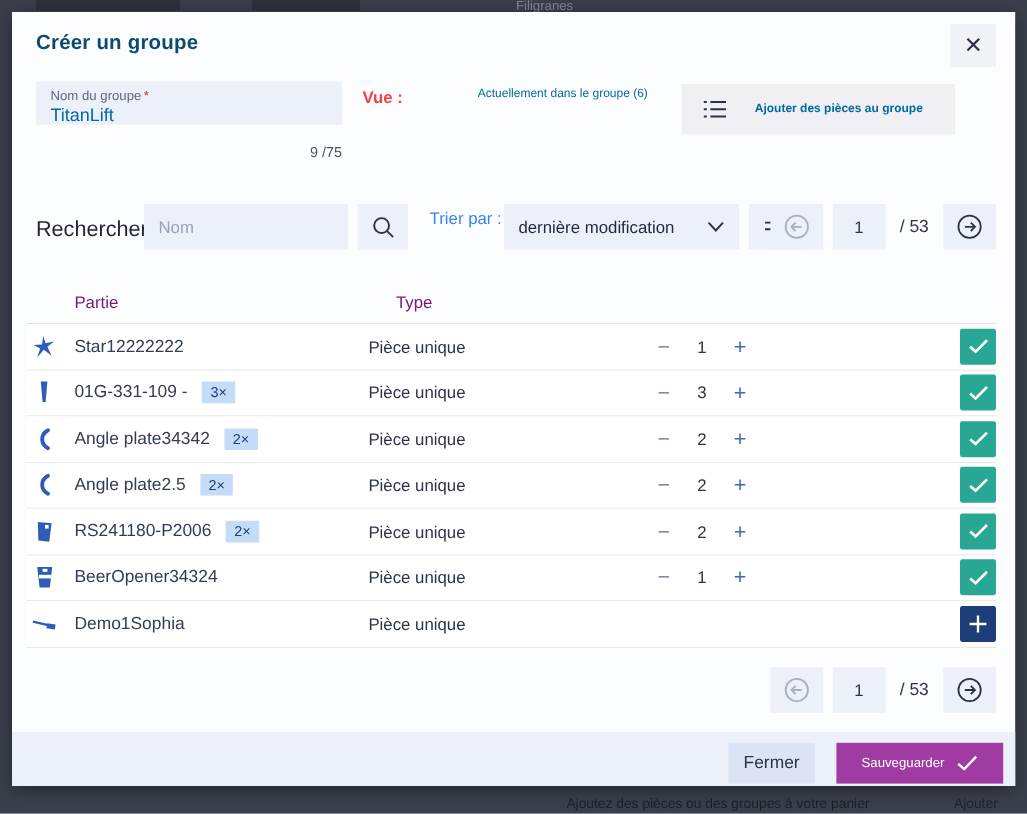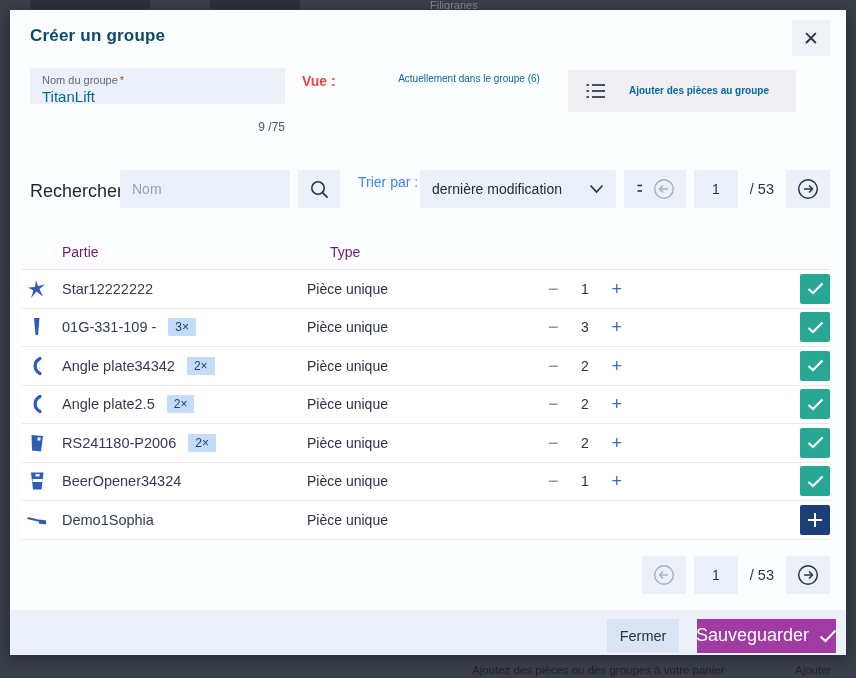--- a/index.html
+++ b/index.html
@@ -96,21 +96,21 @@
   .action-btn { position:absolute; right:0; top:50%; transform:translateY(-50%); width:30px; height:30px;
     border:none; border-radius:2px; display:flex; align-items:center; justify-content:center; cursor:pointer; }
   .action-btn.added { background:#29a795; }
   .action-btn.add { background:#1d3e76; }
 
   
   .footer { position:absolute; left:0; right:0; bottom:0; height:45px; background:#ecf0f8;
     display:flex; align-items:center; justify-content:flex-end; gap:18px; padding:6px 10px 0 0; }
   .btn-close-modal { width:72px; height:34px; background:#dbe4f5; border:none; font-size:14.5px; color:#2b3347;
     font-family:"Liberation Sans",sans-serif; cursor:pointer; }
-  .btn-save { width:139px; height:34px; background:#a03ba3; border:none; color:#fff; font-size:18px;
+  .btn-save { width:139px; height:34px; background:#a03ba3; border:none; color:#fff; font-size:11px;
     font-family:"Liberation Sans",sans-serif; display:flex; align-items:center; justify-content:center; gap:10px; cursor:pointer; }
 
   svg { display:block; }
 </style>
 </head>
 <body>
 
 <div>
   <div class="bg-deco" style="left:30px; top:0; width:120px; height:9px;"></div>
   <div class="bg-deco" style="left:210px; top:0; width:90px; height:9px;"></div>

